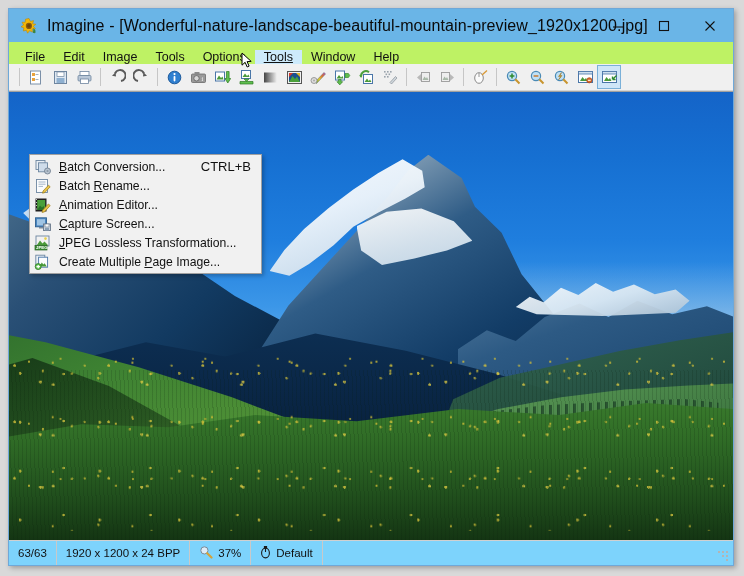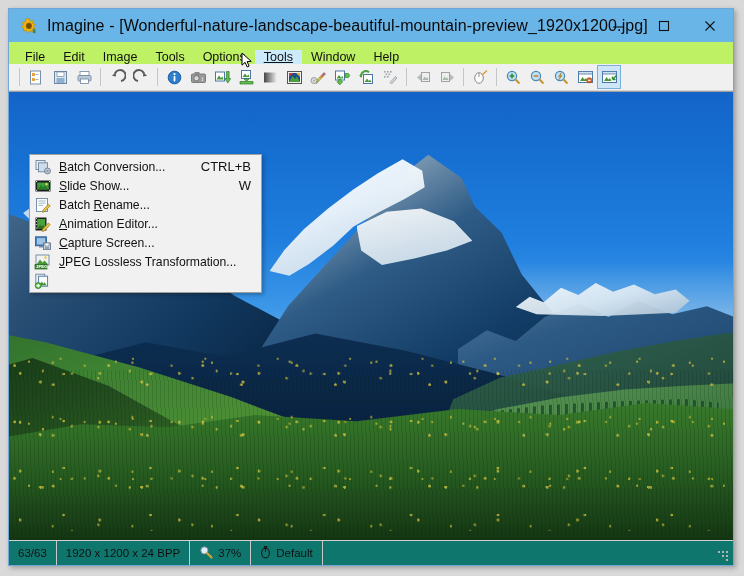--- a/index.html
+++ b/index.html
@@ -159,21 +159,21 @@
     background-size:13% 30%,11% 26%,12% 33%,14% 28%,12% 31%,13% 27%,11% 29%,12% 25%,10% 32%,11% 28%,12% 30%,13% 26%;
     opacity:.95;
   }
   .grassTexture{
     position:absolute;left:0;bottom:0;width:100%;height:38%;
     background:repeating-linear-gradient(88deg,rgba(8,28,10,.22) 0 1px,rgba(255,255,255,0) 1px 4px);
     opacity:.7;
   }
   
   #statusbar{
-    height:24px;min-height:24px;background:#0f766e;display:flex;align-items:center;
+    height:24px;min-height:24px;background:#7dd3fc;display:flex;align-items:center;
     border-top:1px solid #d0d0d0;position:relative;
   }
   .sb-cell{
     display:flex;align-items:center;height:100%;padding:0 9px;font-size:11.5px;color:#111;
     border-right:1px solid #c9c9c9;white-space:nowrap;gap:5px;
   }
   #grip{
     position:absolute;right:3px;bottom:2px;width:13px;height:13px;
     background:
       radial-gradient(circle at 2px 2px,#b4b4b4 1px,transparent 1.2px),
@@ -476,38 +476,20 @@
               <rect x="2" y="1.5" width="9" height="9" fill="#e9eff5" stroke="#6d86a0" stroke-width=".9"></rect>
               <rect x="4.5" y="3.8" width="9" height="9" fill="#cfdcea" stroke="#6d86a0" stroke-width=".9"></rect>
               <circle cx="13.5" cy="12" r="3" fill="#b8c4d0" stroke="#69788a" stroke-width=".8"></circle>
               <circle cx="13.5" cy="12" r="1.1" fill="#8b98a6"></circle>
             </svg>
         </span>
         <span class="mlabel"><u>B</u>atch Conversion...</span>
         <span class="mkey">CTRL+B</span>
       </div>
 
-      <div class="mrow">
-        <span class="micon">
-          <svg width="18" height="16" viewBox="0 0 18 16">
-              <rect x="1.5" y="2.5" width="15" height="11" fill="#1a1a1a"></rect>
-              <rect x="3.2" y="4.5" width="11.6" height="7" fill="#3f9f3a"></rect>
-              <path d="M3.2 11.5 L6.5 7 L9 9.5 L11 7.5 L14.8 11.5Z" fill="#2a7a28"></path>
-              <circle cx="12.5" cy="6.2" r="1.1" fill="#e6e06a"></circle>
-              <g fill="#d8d8d8">
-                <rect x="2" y="3" width="1.1" height="1.1"></rect>
-                <rect x="2" y="11.8" width="1.1" height="1.1"></rect>
-                <rect x="15" y="3" width="1.1" height="1.1"></rect>
-                <rect x="15" y="11.8" width="1.1" height="1.1"></rect>
-              </g>
-            </svg>
-        </span>
-        <span class="mlabel"><u>S</u>lide Show...</span>
-        <span class="mkey">W</span>
-      </div>
 
       <div class="mrow">
         <span class="micon">
           <svg width="18" height="16" viewBox="0 0 18 16">
               <rect x="2.5" y="1.5" width="11" height="13" fill="#fbfcfd" stroke="#6d86a0" stroke-width=".9"></rect>
               <g stroke="#8fa5bb" stroke-width=".8">
                 <line x1="4.5" y1="4" x2="11.5" y2="4"></line>
                 <line x1="4.5" y1="6.2" x2="11.5" y2="6.2"></line>
                 <line x1="4.5" y1="8.4" x2="9" y2="8.4"></line>
               </g>
@@ -569,20 +551,21 @@
       <div class="mrow">
         <span class="micon">
           <svg width="18" height="16" viewBox="0 0 18 16">
               <rect x="1.8" y="1.2" width="9" height="10" fill="#e9eff5" stroke="#6d86a0" stroke-width=".9"></rect>
               <rect x="4.6" y="3.2" width="9" height="10" fill="#fbfcfd" stroke="#4a76a8" stroke-width=".9"></rect>
               <path d="M5.4 12.4 L7.8 8.6 L9.4 10.6 L10.6 9.2 L12.8 12.4Z" fill="#4a9a3a"></path>
               <circle cx="4.2" cy="12.6" r="3" fill="#5fbf4f" stroke="#2f7a24" stroke-width=".8"></circle>
               <path d="M4.2 10.9v3.4M2.5 12.6h3.4" stroke="#fff" stroke-width="1.2"></path>
             </svg>
         </span>
+        <span class="mlabel">Create Multiple <u>P</u>age Image...</span>
         <span class="mkey"></span>
       </div>
     </div>
   </div>
 
   <div id="statusbar">
     <div class="sb-cell">63/63</div>
     <div class="sb-cell">1920 x 1200 x 24 BPP</div>
     <div class="sb-cell">
       <span>

